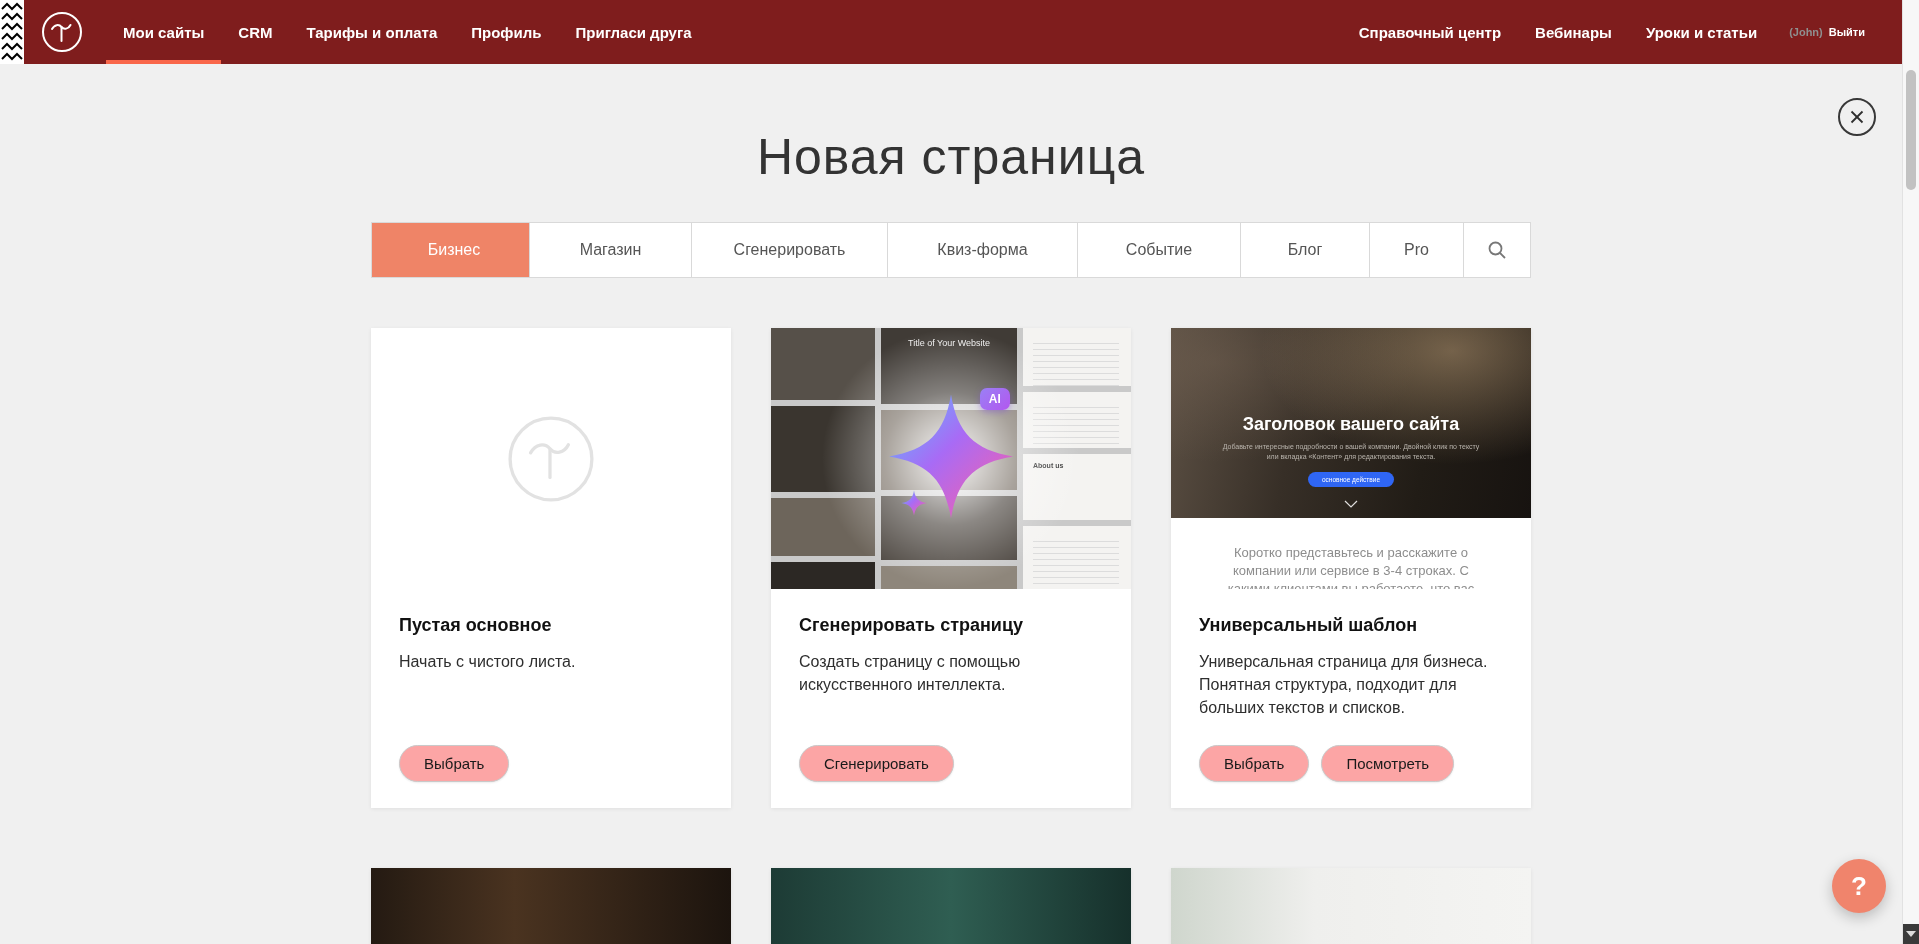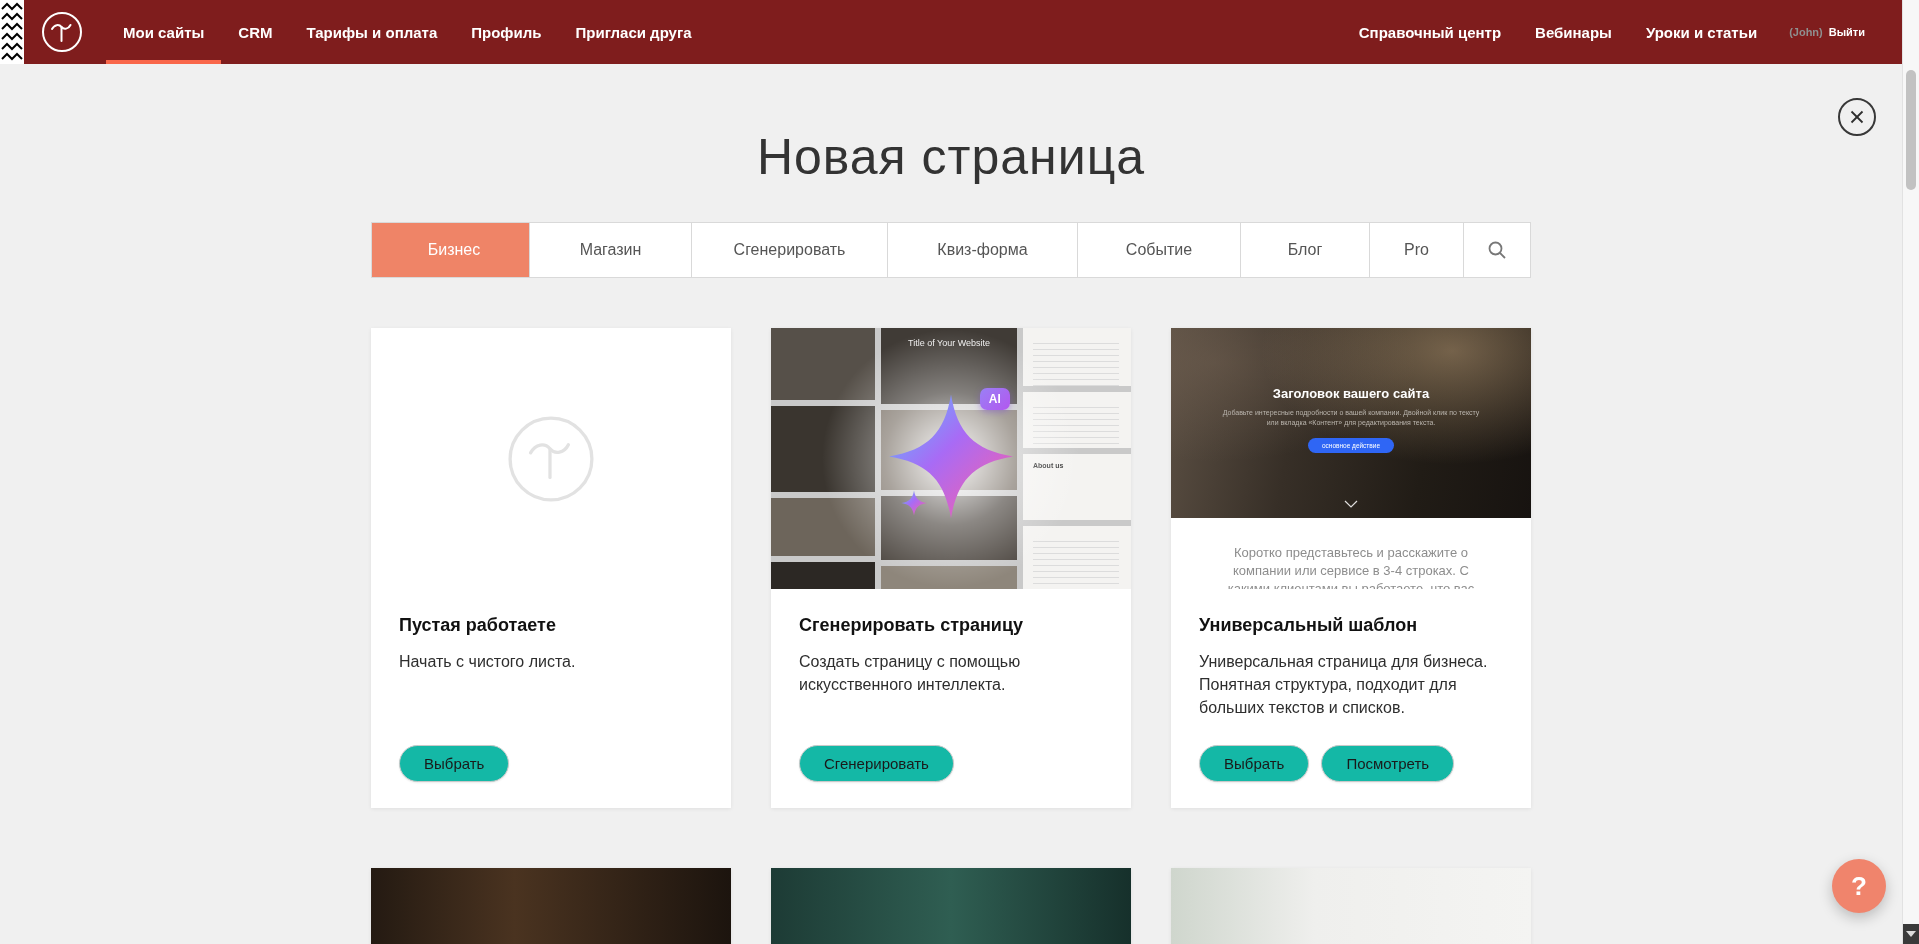--- a/index.html
+++ b/index.html
@@ -93,21 +93,21 @@
   .card {
     position:relative; width:360px; height:480px; background:#fff;
     box-shadow:0 1px 4px rgba(0,0,0,0.07);
   }
   .card-thumb { position:relative; width:100%; height:261px; overflow:hidden; }
   .card-body { padding:26px 28px 0 28px; }
   .card-title { font-size:18px; font-weight:bold; color:#111; }
   .card-desc { margin-top:14px; font-size:16px; line-height:1.45; color:#2e2e2e; max-width:296px; }
   .card-buttons { position:absolute; bottom:26px; left:28px; display:flex; gap:12px; }
   .pill-btn {
-    background:#14b8a6; border:1px solid #c9c9c9; border-radius:21px;
+    background:#fca5a5; border:1px solid #c9c9c9; border-radius:21px;
     padding:9px 24px; font-size:15px; color:#1a1a1a; cursor:pointer;
     font-family:"Liberation Sans", sans-serif;
     box-shadow:0 1px 2px rgba(0,0,0,0.08);
   }
 
   
   .thumb-blank { background:#fff; display:flex; align-items:center; justify-content:center; height:261px; }
 
   
   .collage { position:absolute; inset:0; display:flex; gap:6px; background:#c9c9c9; padding:0; }
@@ -136,21 +136,21 @@
   }
 
   
   .tpl-hero {
     height:190px; display:flex; flex-direction:column; align-items:center;
     background:
       radial-gradient(ellipse at 78% 12%, rgba(186,156,118,0.55), transparent 48%),
       radial-gradient(ellipse at 12% 18%, rgba(120,102,86,0.45), transparent 45%),
       linear-gradient(100deg, #5c5044 0%, #372f27 35%, #211c16 70%, #171310 100%);
   }
-  .tpl-hero-title { margin-top:58px; color:#fff; font-size:13px; font-weight:bold; }
+  .tpl-hero-title { margin-top:86px; color:#fff; font-size:18px; font-weight:bold; }
   .tpl-hero-sub { margin-top:7px; width:72%; text-align:center; color:#b9b4ad; font-size:7px; line-height:1.45; }
   .tpl-hero-btn {
     margin-top:10px; background:#2f66f5; color:#fff; font-size:6.5px;
     padding:4px 14px; border-radius:9px; border:none; cursor:pointer;
   }
   .tpl-chevron { margin-top:auto; margin-bottom:10px; opacity:.85; }
   .tpl-body { height:71px; background:#fff; padding-top:26px; }
   .tpl-body-text { width:76%; margin:0 auto; text-align:center; font-size:13px; line-height:1.4; color:#8d8d8d; }
 
   
@@ -242,21 +242,21 @@
 
       <div class="card">
         <div class="card-thumb thumb-blank">
           <svg width="90" height="90" viewBox="0 0 44 44">
             <circle cx="22" cy="22" r="20" stroke="#e2e2e2" stroke-width="1.6" fill="none"></circle>
             <path d="M12 19 C14.5 14.5 19 14 21.5 17 C24 20 28.5 19 30.5 15" stroke="#e2e2e2" stroke-width="1.6" fill="none" stroke-linecap="round"></path>
             <path d="M21.5 17 L21.5 31" stroke="#e2e2e2" stroke-width="1.6" fill="none" stroke-linecap="round"></path>
           </svg>
         </div>
         <div class="card-body">
-          <div class="card-title">Пустая работаете</div>
+          <div class="card-title">Пустая основное</div>
           <div class="card-desc">Начать с чистого листа.</div>
         </div>
         <div class="card-buttons">
           <button class="pill-btn">Выбрать</button>
         </div>
       </div>
 
       <div class="card">
         <div class="card-thumb">
           <div class="collage">

